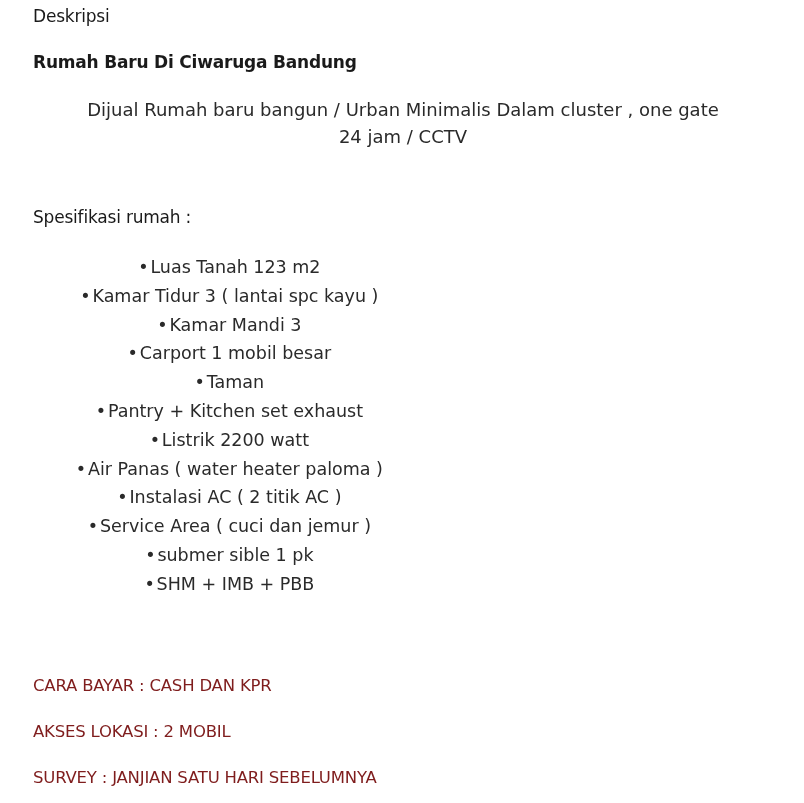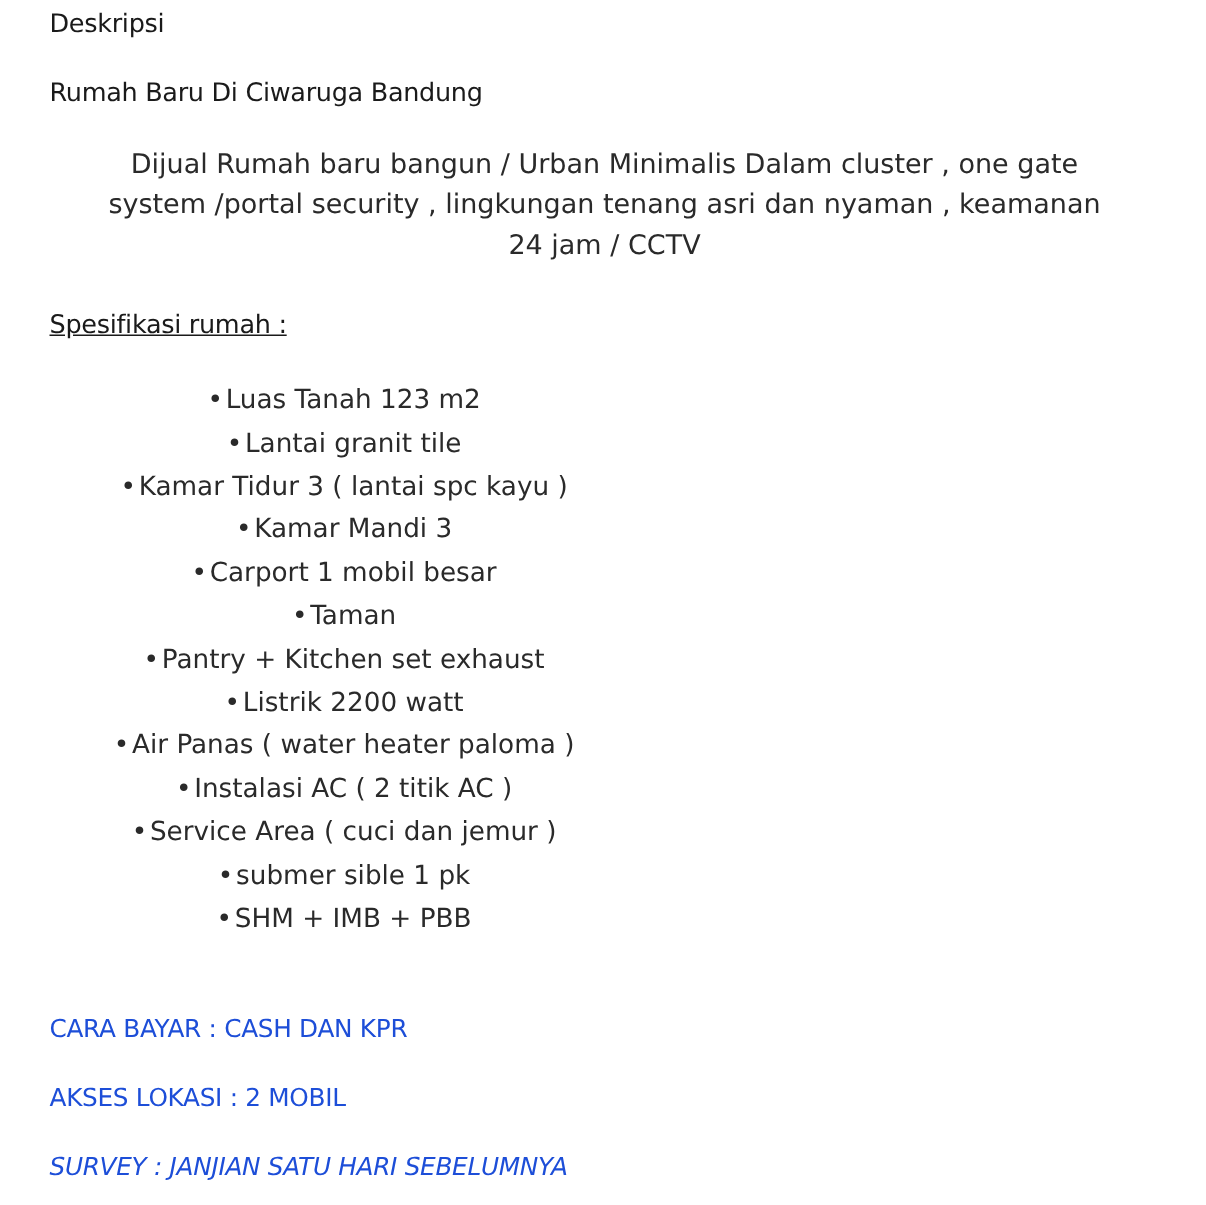--- a/index.html
+++ b/index.html
@@ -7,49 +7,47 @@
       width: 804px; height: 803px; overflow: hidden;
       font-family: "DejaVu Sans", "Liberation Sans", sans-serif;
       color: #1f1f1f;
     }
     .wrap { position: relative; padding-left: 33px; }
     .heading { position: absolute; left: 33px; font-size: 17px; font-weight: 500; color: #1a1a1a; letter-spacing: -0.2px; }
     .para { position: absolute; left: 33px; width: 740px; font-size: 18px; line-height: 27px; color: #2a2a2a; text-align: center; }
     .list { position: absolute; left: 74px; margin: 0; padding: 0; list-style: none; font-size: 17.5px; color: #2a2a2a; text-align: center; }
     .list li { height: 28.8px; line-height: 28.8px; white-space: nowrap; }
     .list li .dot { display: inline-block; width: 14px; }
-    .caps { position: absolute; left: 33px; font-size: 16.5px; font-weight: 500; color: #1d4ed8; letter-spacing: -0.2px; }
+    .caps { position: absolute; left: 33px; font-size: 16.5px; font-weight: 500; color: #7f1d1d; letter-spacing: -0.2px; }
   </style>
 </head>
 <body>
 
 <div class="wrap">
   <div class="heading" style="top:6px;">Deskripsi</div>
-  <div class="heading" style="top:52px;">Rumah Baru Di Ciwaruga Bandung</div>
+  <div class="heading" style="top:52px;font-weight:bold;">Rumah Baru Di Ciwaruga Bandung</div>
 
   <div class="para" style="top:96px;">
     <div>Dijual Rumah baru bangun / Urban Minimalis Dalam cluster , one gate</div>
-    <div>system /portal security , lingkungan tenang asri dan nyaman , keamanan</div>
     <div>24 jam / CCTV</div>
   </div>
 
-  <div class="heading" style="top:207px;text-decoration:underline;">Spesifikasi rumah :</div>
+  <div class="heading" style="top:207px;">Spesifikasi rumah :</div>
 
   <ul class="list" style="top:253px;">
     <li><span class="dot">•</span><span>Luas Tanah 123 m2</span></li>
-    <li><span class="dot">•</span><span>Lantai granit tile</span></li>
     <li><span class="dot">•</span><span>Kamar Tidur 3 ( lantai spc kayu )</span></li>
     <li><span class="dot">•</span><span>Kamar Mandi 3</span></li>
     <li><span class="dot">•</span><span>Carport 1 mobil besar</span></li>
     <li><span class="dot">•</span><span>Taman</span></li>
     <li><span class="dot">•</span><span>Pantry + Kitchen set exhaust</span></li>
     <li><span class="dot">•</span><span>Listrik 2200 watt</span></li>
     <li><span class="dot">•</span><span>Air Panas ( water heater paloma )</span></li>
     <li><span class="dot">•</span><span>Instalasi AC ( 2 titik AC )</span></li>
     <li><span class="dot">•</span><span>Service Area ( cuci dan jemur )</span></li>
     <li><span class="dot">•</span><span>submer sible 1 pk</span></li>
     <li><span class="dot">•</span><span>SHM + IMB + PBB</span></li>
   </ul>
 
   <div class="caps" style="top:676px;">CARA BAYAR : CASH DAN KPR</div>
   <div class="caps" style="top:722px;">AKSES LOKASI : 2 MOBIL</div>
-  <div class="caps" style="top:768px;font-style:italic;">SURVEY : JANJIAN SATU HARI SEBELUMNYA</div>
+  <div class="caps" style="top:768px;">SURVEY : JANJIAN SATU HARI SEBELUMNYA</div>
 </div>
 
 </body></html>

